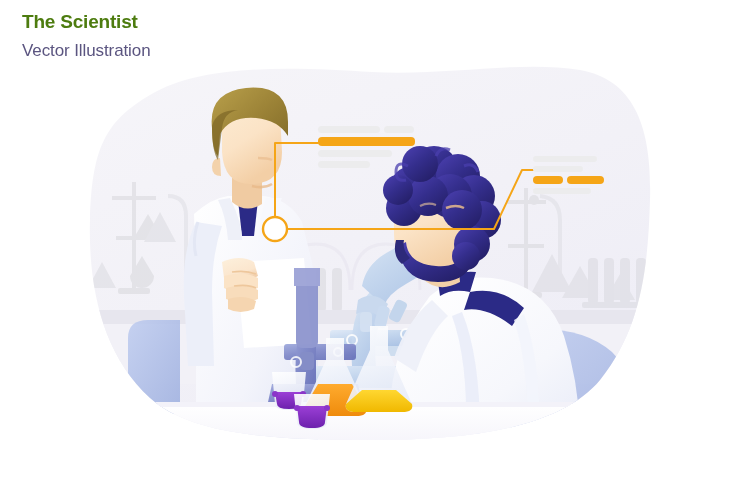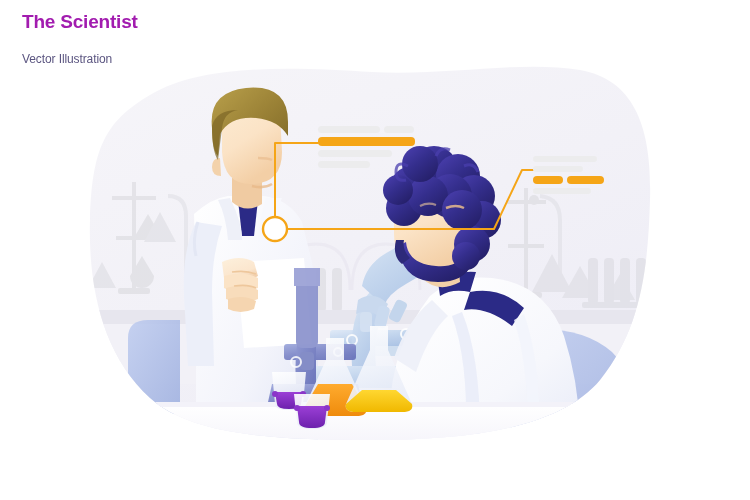--- a/index.html
+++ b/index.html
@@ -8,25 +8,25 @@
     background:#ffffff;
     font-family:"Liberation Sans", sans-serif;
     position:relative;
   }
   #stage { position:relative; width:750px; height:500px; }
 
   
   .header { position:absolute; left:22px; top:10px; z-index:40; }
   .title {
     font-size:19px; font-weight:bold; letter-spacing:-0.2px;
-    color:#a21caf; line-height:1.25;
+    color:#4d7c0f; line-height:1.25;
   }
   .subtitle {
-    font-size:12px; font-weight:normal; letter-spacing:-0.1px;
-    color:#5b5580; line-height:1.3; margin-top:18px;
+    font-size:17px; font-weight:normal; letter-spacing:-0.1px;
+    color:#5b5580; line-height:1.3; margin-top:6px;
   }
 
   
   .illus { position:absolute; left:0; top:0; width:750px; height:500px; }
   .illus svg { display:block; width:750px; height:500px; }
 
   
   .callout { position:absolute; z-index:30; }
   .bar { border-radius:4px; }
   .bar.gray { background:#ececed; }

